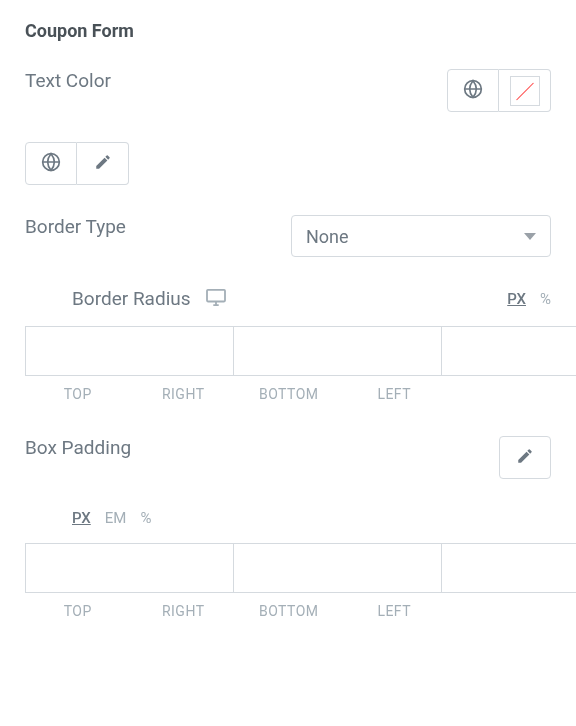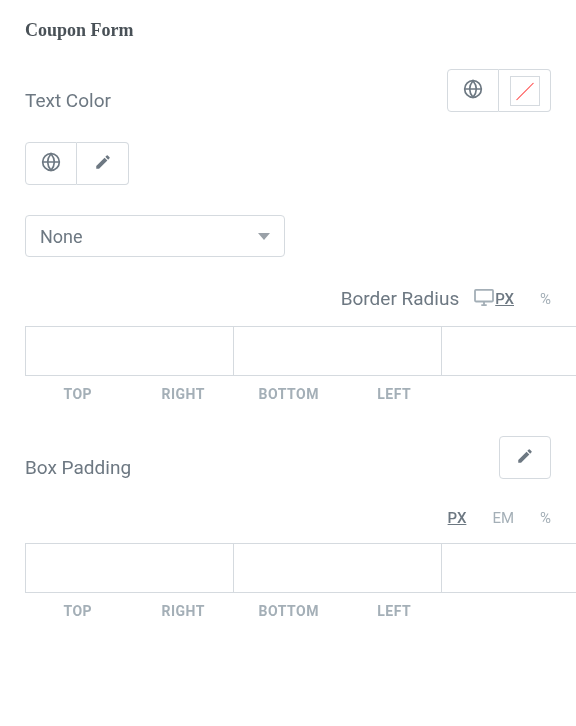--- a/index.html
+++ b/index.html
@@ -9,25 +9,24 @@
     width: 576px;
     height: 726px;
     padding: 20px 25px;
     color: #515962;
   }
   .section-title {
     font-size: 18px;
     font-weight: 700;
     color: #495157;
     margin-bottom: 28px;
-    font-family: Liberation Serif, serif;
   }
   .row {
     display: flex;
-    align-items: flex-end;
+    align-items: flex-start;
     justify-content: space-between;
     margin-bottom: 30px;
   }
   .row-label {
     font-size: 19px;
     color: #6d7882;
     font-weight: 400;
   }
   .btn-group {
     display: flex;
@@ -87,33 +86,34 @@
   .caret {
     width: 0; height: 0;
     border-left: 6px solid transparent;
     border-right: 6px solid transparent;
     border-top: 7px solid #9aa1a8;
   }
 
   .dim-header {
     display: flex;
     align-items: center;
-    justify-content: flex-end;
+    justify-content: space-between;
     margin-bottom: 16px;
     margin-top: 6px;
+    margin-left: 47px;
   }
   .dim-label-wrap {
     display: flex;
     align-items: center;
     gap: 14px;
   }
   .desktop-icon svg { width: 22px; height: 18px; }
   .units {
     display: flex;
-    gap: 26px;
+    gap: 14px;
     font-size: 15px;
     color: #a4afb7;
     align-items: baseline;
   }
   .unit {
     cursor: pointer;
   }
   .unit.active {
     color: #6d7882;
     text-decoration: underline;
@@ -142,21 +142,20 @@
     display: flex;
     width: 100%;
     margin-bottom: 34px;
   }
   .dim-sub span {
     flex: 1;
     text-align: center;
     font-size: 14px;
     color: #a4afb7;
     letter-spacing: 0.5px;
-    font-weight: bold;
   }
   .dim-sub .spacer { width: 104px; flex: none; }
 </style>
 </head>
 <body>
 
 <div class="section-title">Coupon Form</div>
 
 <div class="row">
   <div class="row-label">Text Color</div>
@@ -189,20 +188,21 @@
       <span class="pencil-icon">
         <svg viewBox="0 0 24 24" fill="#6d7882">
             <path d="M3 17.25V21h3.75L17.81 9.94l-3.75-3.75L3 17.25zM20.71 7.04a1 1 0 0 0 0-1.41l-2.34-2.34a1 1 0 0 0-1.41 0l-1.83 1.83 3.75 3.75 1.83-1.83z"></path>
           </svg>
       </span>
     </div>
   </div>
 </div>
 
 <div class="row">
+  <div class="row-label">Border Type</div>
   <div class="select">
     <span>None</span>
     <span class="caret"></span>
   </div>
 </div>
 
 <div class="dim-header">
   <div class="dim-label-wrap">
     <div class="row-label">Border Radius</div>
     <span class="desktop-icon">

